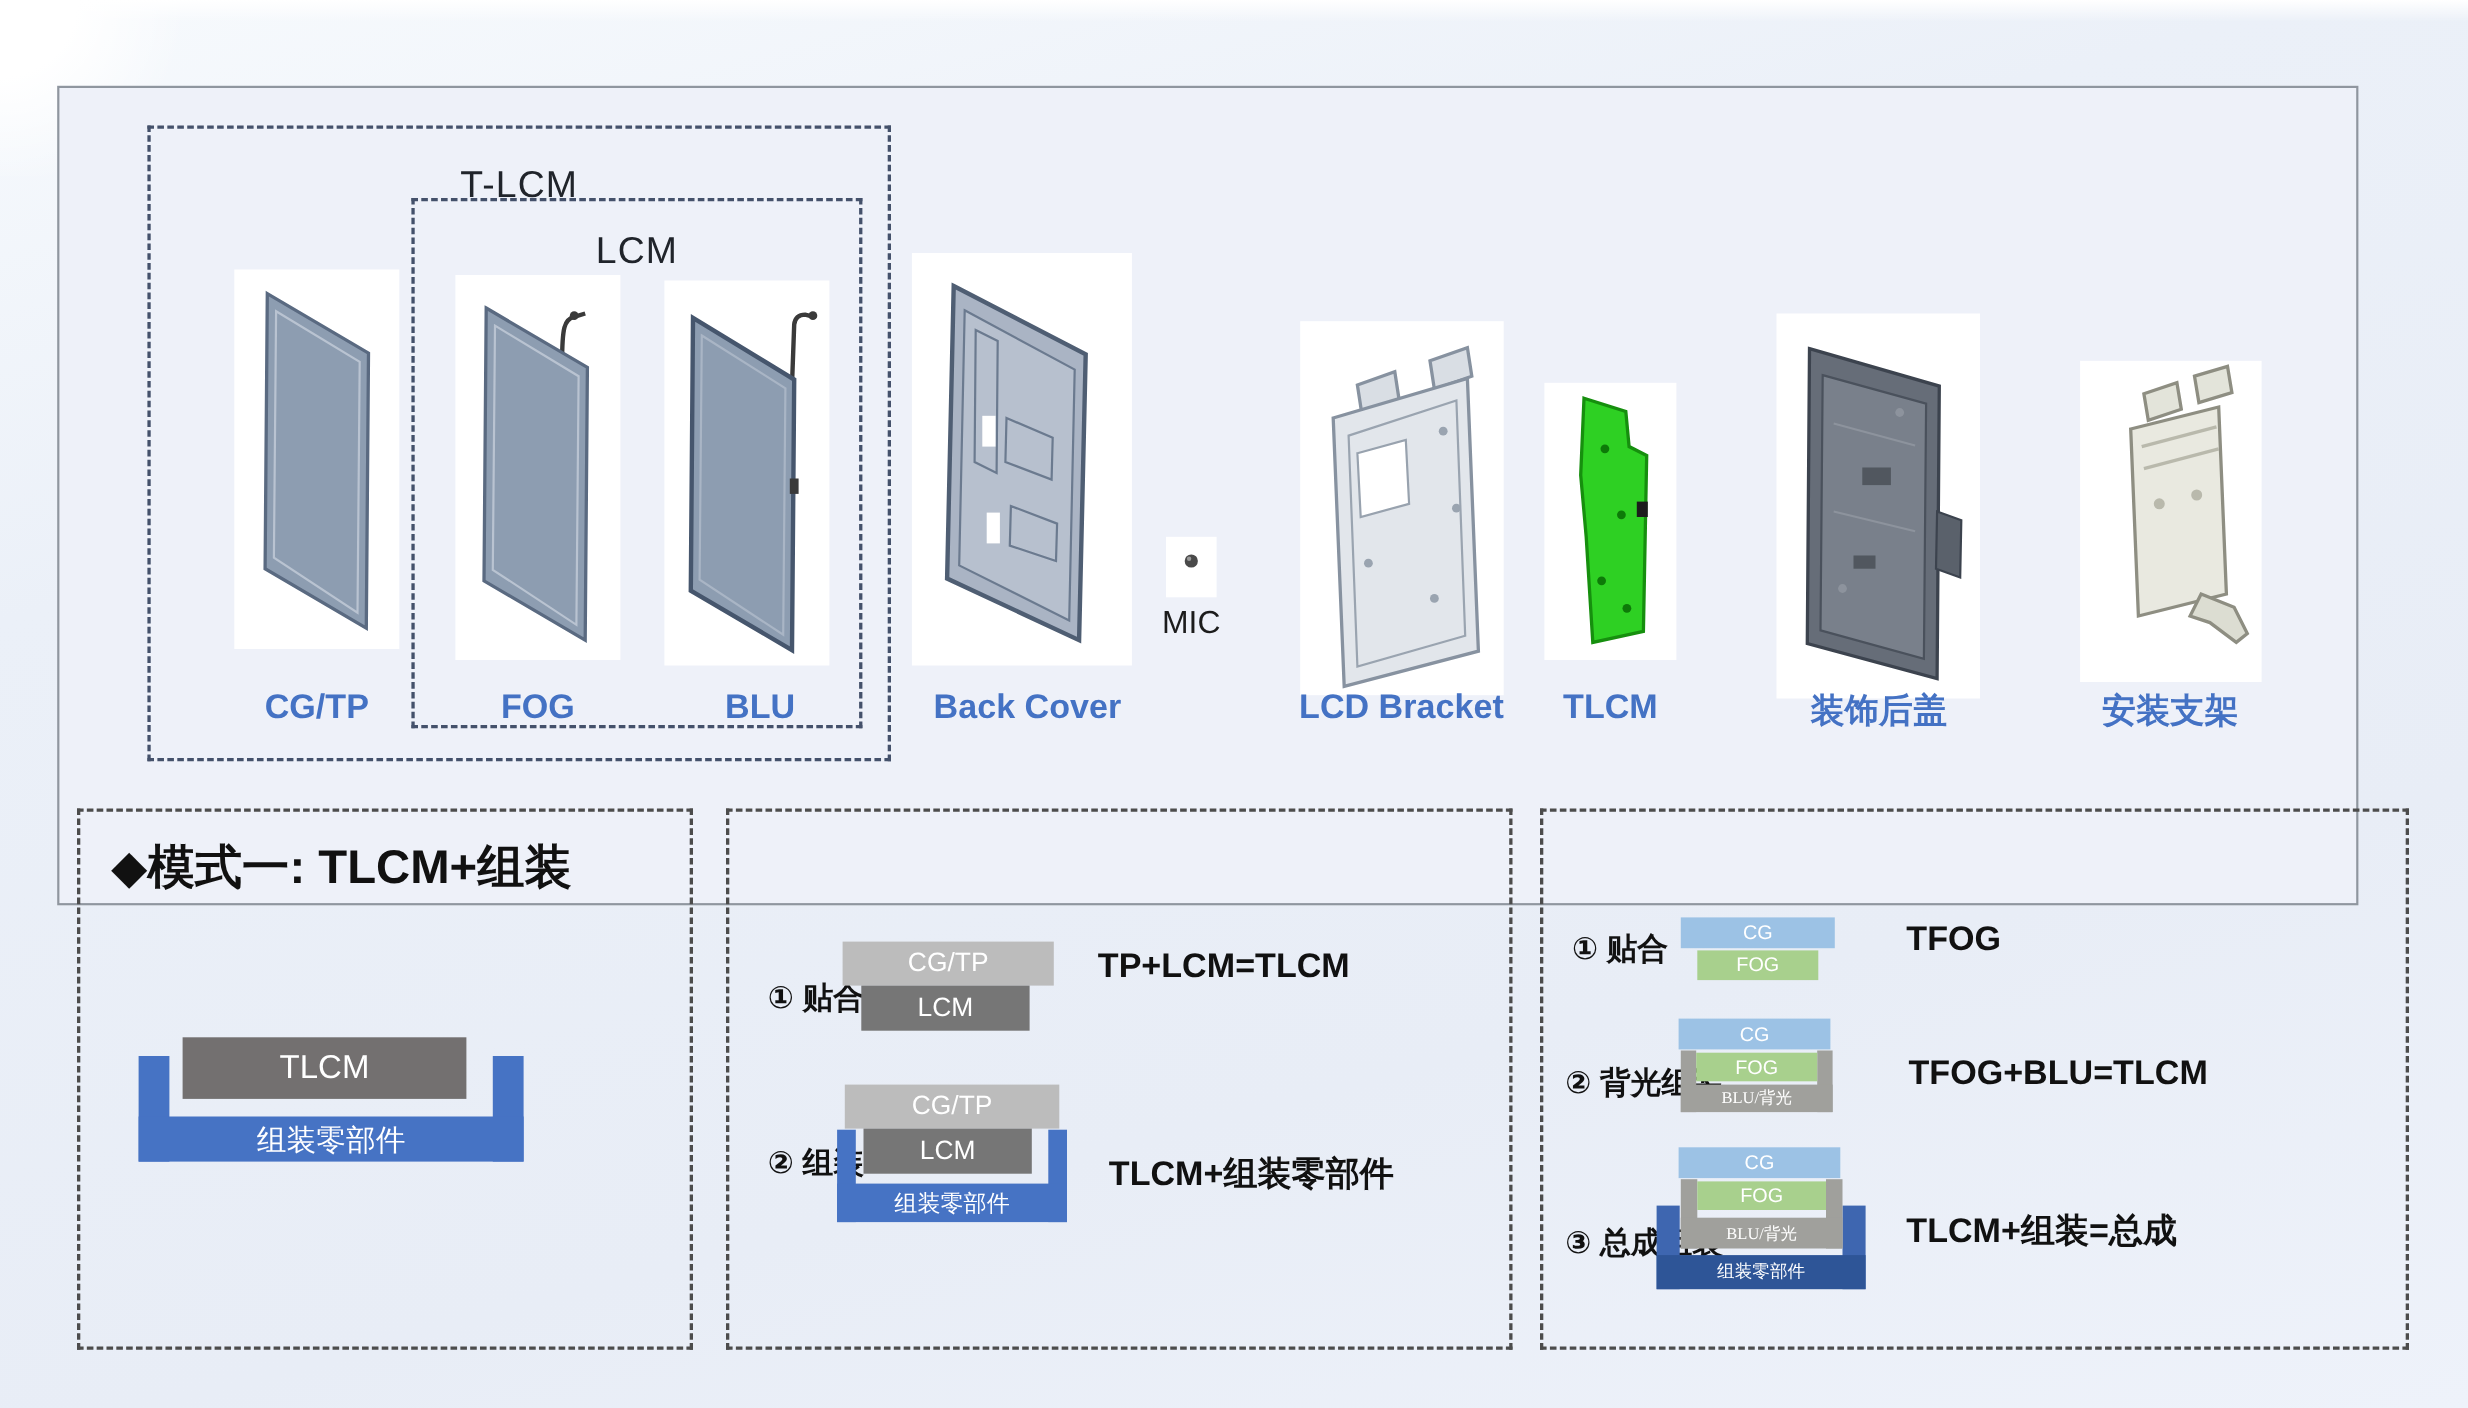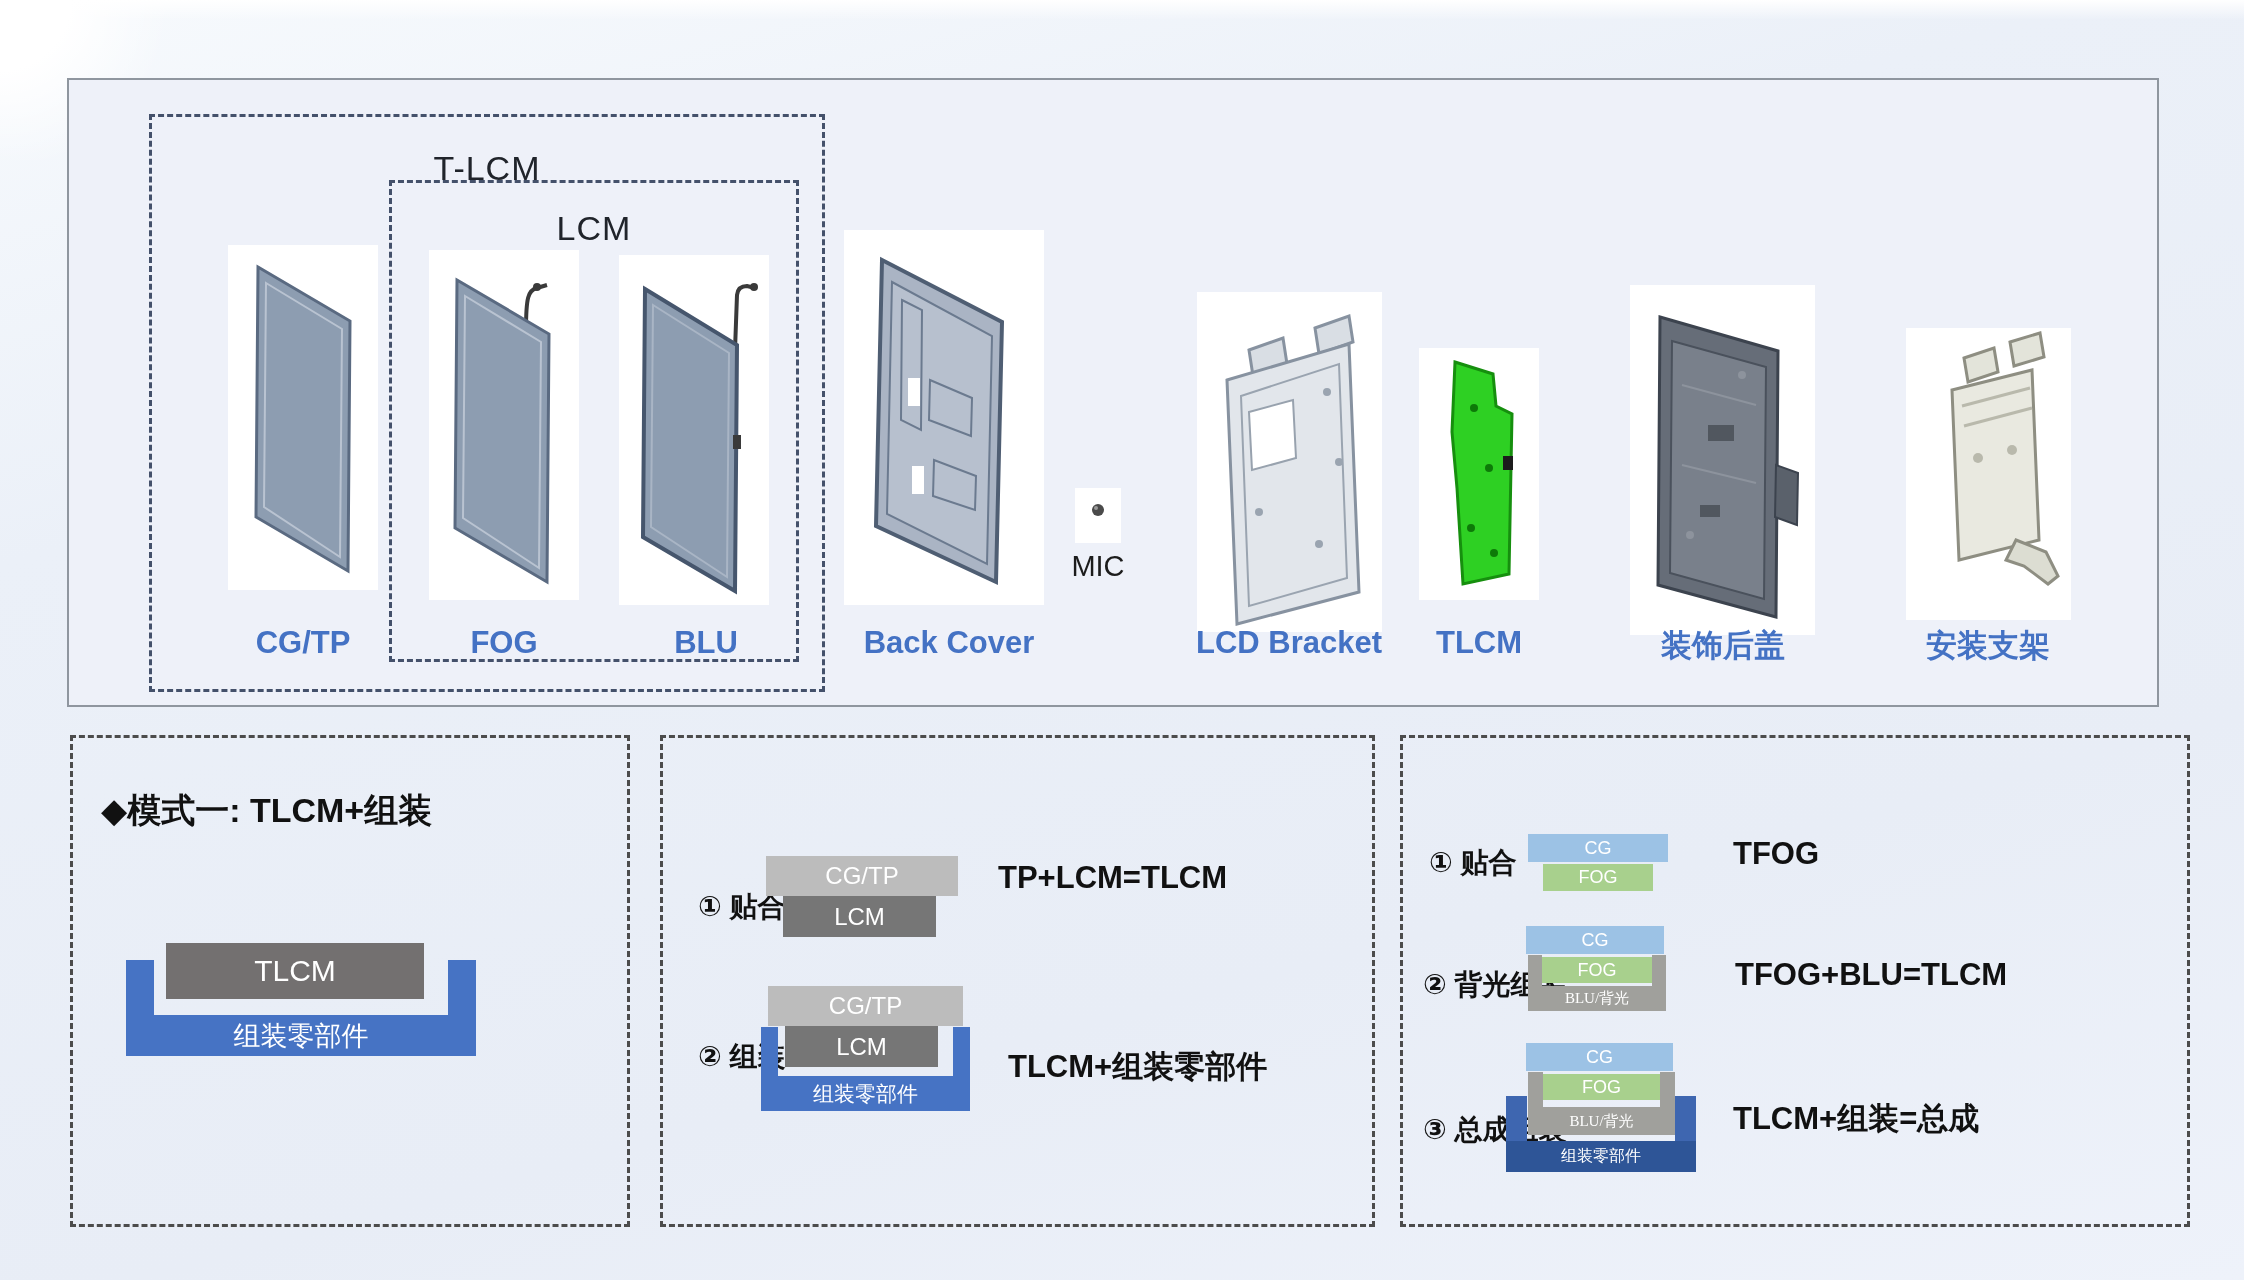--- a/index.html
+++ b/index.html
@@ -13,21 +13,21 @@
     font-family:"Liberation Sans","DejaVu Sans",sans-serif;
     background:linear-gradient(165deg,#f7fafd 0%,#ebf0f8 30%,#e8edf6 70%,#eef2fa 100%);
     position:relative;overflow:hidden;color:#1a1a1a;
   }
   body::before{content:"";position:absolute;left:0;top:0;width:300px;height:160px;
     background:radial-gradient(circle at 0 0,#ffffff 0,#ffffff 70px,rgba(255,255,255,0) 170px);}
   body::after{content:"";position:absolute;left:0;top:0;right:0;height:20px;
     background:linear-gradient(#ffffff,rgba(255,255,255,0));}
 
   
-  .top-box{position:absolute;left:67px;top:78px;width:2092px;height:629px;
+  .top-box{position:absolute;left:52px;top:78px;width:2092px;height:745px;
     background:#eef1f9;border:2px solid #8f969f;}
   .dashed-group{position:absolute;border:3px dashed #44516b;}
   .tlcm-box{left:80px;top:34px;width:676px;height:578px;}
   .lcm-box{left:320px;top:100px;width:410px;height:482px;}
   .group-label{position:absolute;left:0;width:100%;text-align:center;
     font-size:34px;font-weight:500;color:#20242b;letter-spacing:1px;}
   .tlcm-box .group-label{top:32px;}
   .lcm-box .group-label{top:26px;}
 
   .comp-card{position:absolute;background:#ffffff;}
@@ -48,21 +48,21 @@
   .lbl-back{left:760px;} .lbl-bracket{left:1100px;} .lbl-pcba{left:1290px;}
   .lbl-deco{left:1534px;} .lbl-mount{left:1799px;}
   .lbl-mic{position:absolute;left:969px;top:470px;width:120px;text-align:center;
     font-size:29px;font-weight:500;color:#1c1c1c;}
 
   
   .mode-panel{position:absolute;top:735px;height:492px;border:3px dashed #4c4c4c;}
   .panel1{left:70px;width:560px;}
   .panel2{left:660px;width:715px;}
   .panel3{left:1400px;width:790px;}
-  .mode-title{position:absolute;font-size:34px;font-weight:700;color:#111;white-space:nowrap;margin-top:28px;}
+  .mode-title{position:absolute;font-size:43px;font-weight:700;color:#111;white-space:nowrap;}
   .panel1 .mode-title{left:28px;top:22px;}
   .panel2 .mode-title{left:24px;top:22px;}
   .panel3 .mode-title{left:20px;top:20px;}
 
   .step-label{position:absolute;font-size:28px;font-weight:600;color:#111;white-space:nowrap;}
   .result-text{position:absolute;font-size:31px;font-weight:700;color:#111;white-space:nowrap;}
 
   .blk{position:absolute;display:flex;align-items:center;justify-content:center;
     color:#fff;font-weight:500;}
   .tray{position:absolute;}

